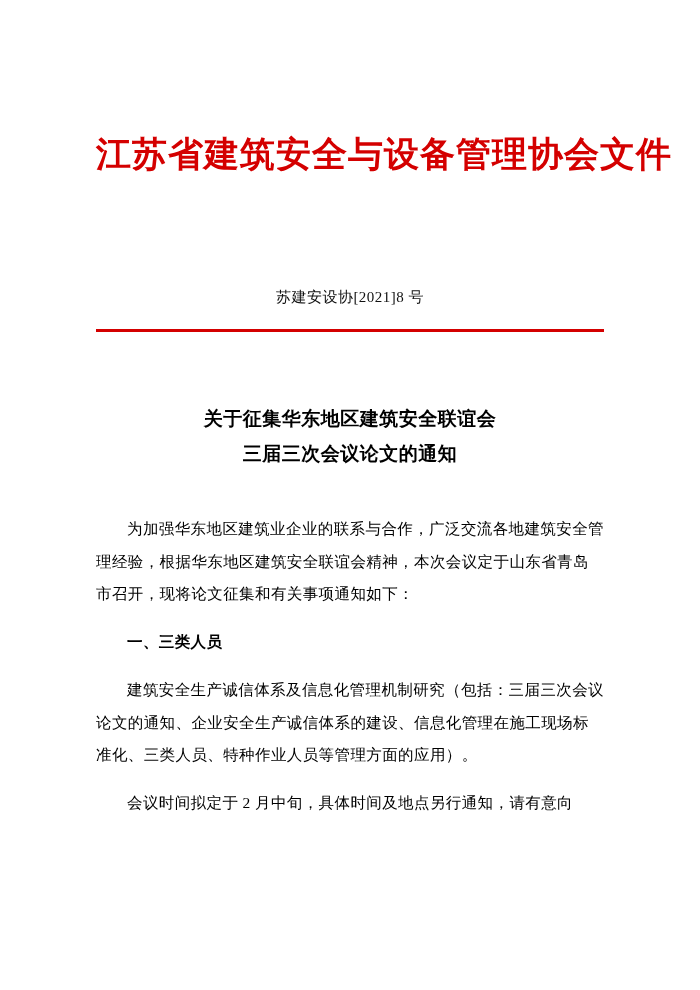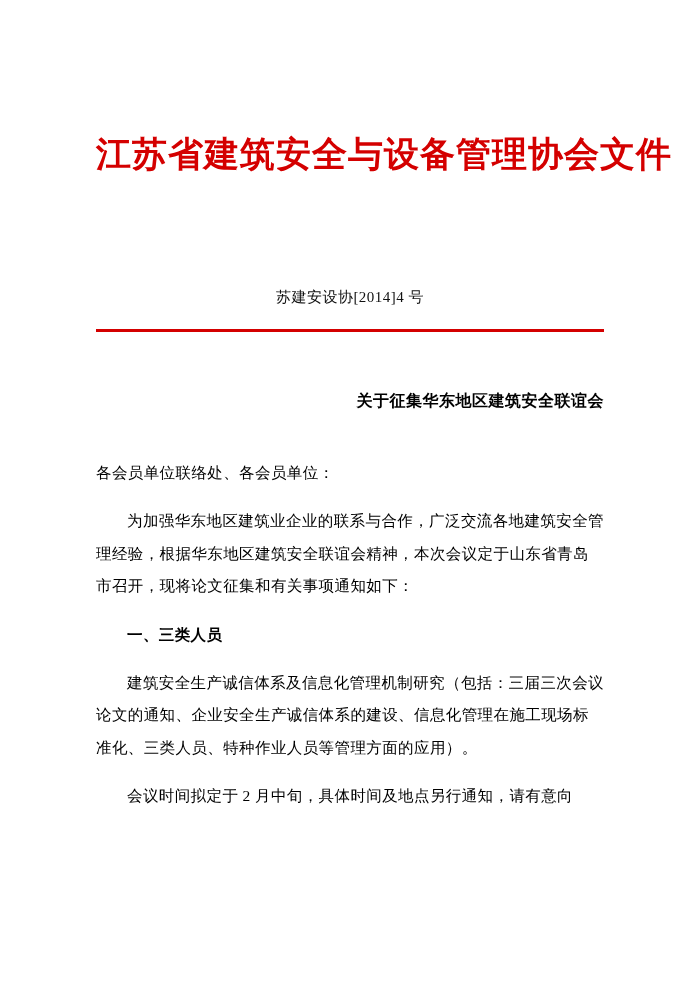--- a/index.html
+++ b/index.html
@@ -39,25 +39,25 @@
     letter-spacing: 0.5px;
     color: #111;
   }
   .red-rule {
     margin-top: 22px;
     height: 3px;
     background: #d40000;
     width: 100%;
   }
   .subject {
-    margin-top: 54px;
-    text-align: right;
+    margin-top: 69px;
+    text-align: center;
     font-family: "DejaVu Serif", "Liberation Serif", serif;
     font-weight: bold;
-    font-size: 16px;
+    font-size: 19px;
     line-height: 1.85;
     color: #000;
   }
   .subject div {
     letter-spacing: 0.5px;
   }
   .body-text {
     margin-top: 42px;
     font-size: 15.5px;
     line-height: 2.1;
@@ -76,29 +76,29 @@
     font-weight: bold;
   }
 </style>
 </head>
 <body>
 
 <div class="page">
 
   <div class="doc-title">江苏省建筑安全与设备管理协会文件</div>
 
-  <div class="doc-number">苏建安设协[2014]4 号</div>
+  <div class="doc-number">苏建安设协[2021]8 号</div>
 
   <div class="red-rule"></div>
 
   <div class="subject">
     <div>关于征集华东地区建筑安全联谊会</div>
+    <div>三届三次会议论文的通知</div>
   </div>
 
   <div class="body-text">
-    <p class="salutation">各会员单位联络处、各会员单位：</p>
     <p class="para">为加强华东地区建筑业企业的联系与合作，广泛交流各地建筑安全管理经验，根据华东地区建筑安全联谊会精神，本次会议定于山东省青岛市召开，现将论文征集和有关事项通知如下：</p>
     <p class="heading">一、三类人员</p>
     <p class="para">建筑安全生产诚信体系及信息化管理机制研究（包括：三届三次会议论文的通知、企业安全生产诚信体系的建设、信息化管理在施工现场标准化、三类人员、特种作业人员等管理方面的应用）。</p>
     <p class="para">会议时间拟定于 2 月中旬，具体时间及地点另行通知，请有意向</p>
   </div>
 
 </div>
 
 </body></html>

